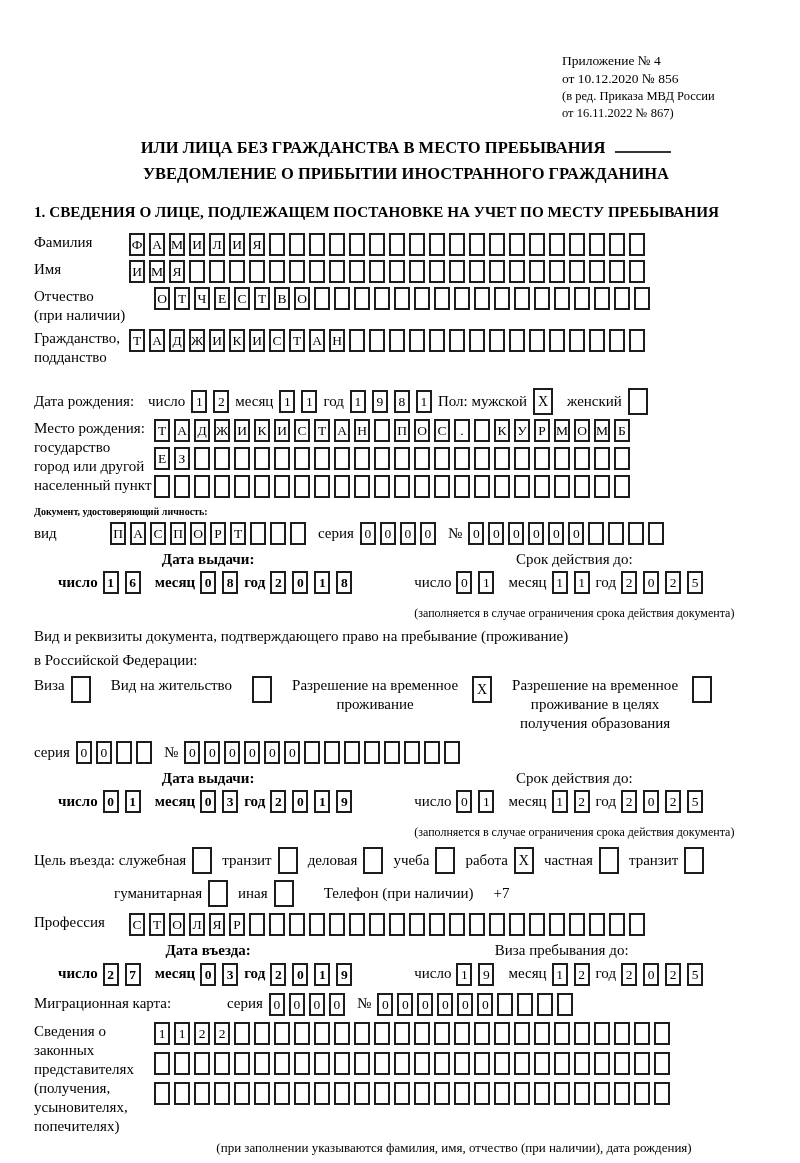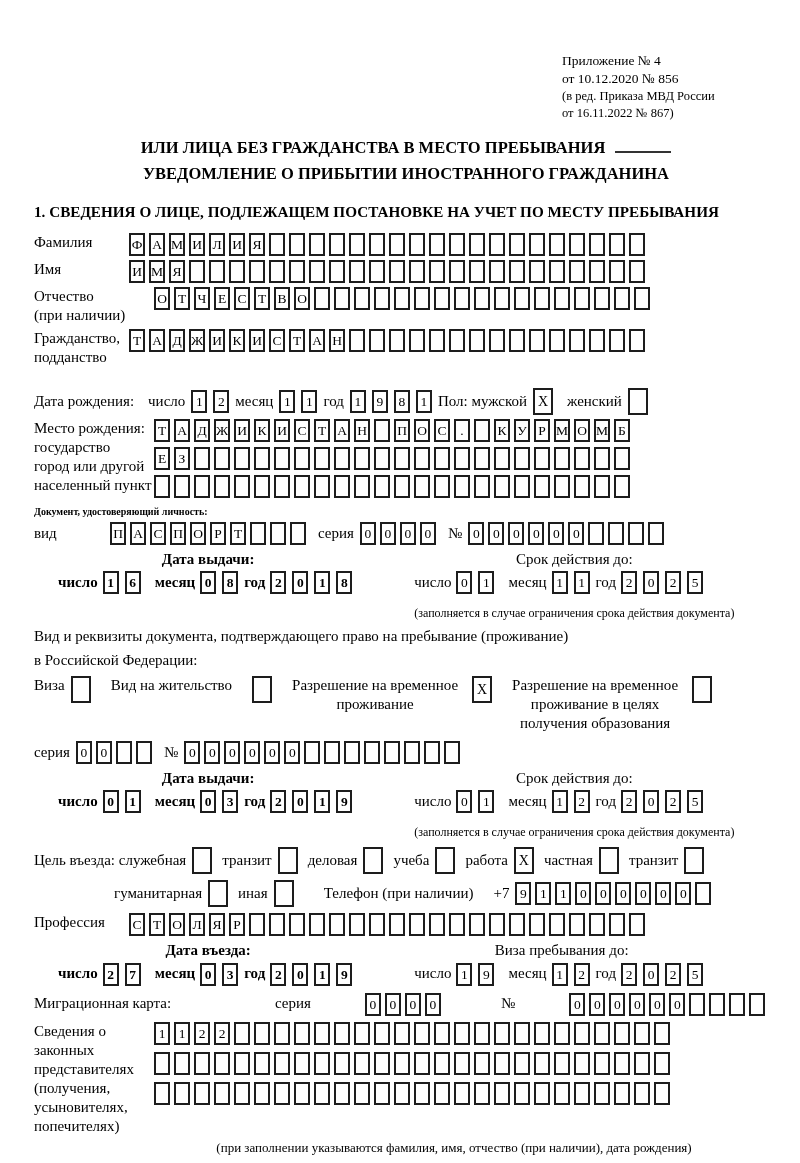--- a/index.html
+++ b/index.html
@@ -249,21 +249,20 @@
     <span class="cells checkbox"><span class="cell"></span></span>
   </div>
 
   <div class="purpose-row" style="margin-left:80px">
     <span class="lb">гуманитарная</span>
     <span class="cells checkbox"><span class="cell"></span></span>
     <span class="lb">иная</span>
     <span class="cells checkbox"><span class="cell"></span></span>
     <span class="lb ml20">Телефон (при наличии)</span>
     <span class="lb ml14">+7</span>
-    <span class="cells"><span class="cell">9</span><span class="cell">1</span><span class="cell">1</span><span class="cell">0</span><span class="cell">0</span><span class="cell">0</span><span class="cell">0</span><span class="cell">0</span><span class="cell">0</span><span class="cell"></span></span>
   </div>
 
   <div class="row" style="margin-top:6px">
     <span class="rlabel w95">Профессия</span>
     <span class="cells"><span class="cell">С</span><span class="cell">Т</span><span class="cell">О</span><span class="cell">Л</span><span class="cell">Я</span><span class="cell">Р</span><span class="cell"></span><span class="cell"></span><span class="cell"></span><span class="cell"></span><span class="cell"></span><span class="cell"></span><span class="cell"></span><span class="cell"></span><span class="cell"></span><span class="cell"></span><span class="cell"></span><span class="cell"></span><span class="cell"></span><span class="cell"></span><span class="cell"></span><span class="cell"></span><span class="cell"></span><span class="cell"></span><span class="cell"></span><span class="cell"></span></span>
   </div>
 
   <div class="two-dates">
     <div class="db-left">
       <div class="date-head">Дата въезда:</div>
@@ -282,21 +281,21 @@
         <span class="lb">число</span>
         <span class="cells date"><span class="cell">1</span><span class="cell">9</span></span>
         <span class="lb ml8">месяц</span>
         <span class="cells date"><span class="cell">1</span><span class="cell">2</span></span>
         <span class="lb">год</span>
         <span class="cells date"><span class="cell">2</span><span class="cell">0</span><span class="cell">2</span><span class="cell">5</span></span>
       </div>
     </div>
   </div>
 
-  <div class="row" style="margin-top:7px; align-items:center;gap:48px;">
+  <div class="row" style="margin-top:7px; align-items:center;">
     <span class="rlabel" style="width:165px">Миграционная карта:</span>
     <span class="lb ml28">серия</span>
     <span class="cells"><span class="cell">0</span><span class="cell">0</span><span class="cell">0</span><span class="cell">0</span></span>
     <span class="lb ml8">№</span>
     <span class="cells"><span class="cell">0</span><span class="cell">0</span><span class="cell">0</span><span class="cell">0</span><span class="cell">0</span><span class="cell">0</span><span class="cell"></span><span class="cell"></span><span class="cell"></span><span class="cell"></span></span>
   </div>
 
   <div class="row" style="margin-top:6px">
     <span class="rlabel w120 mlines">
       <div>Сведения о</div>

